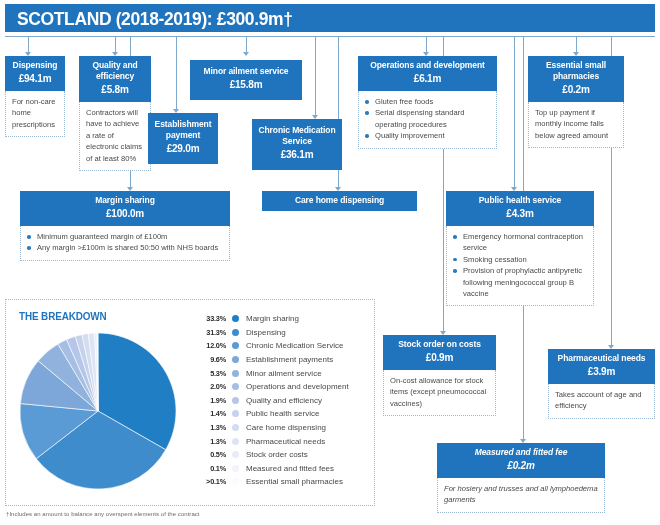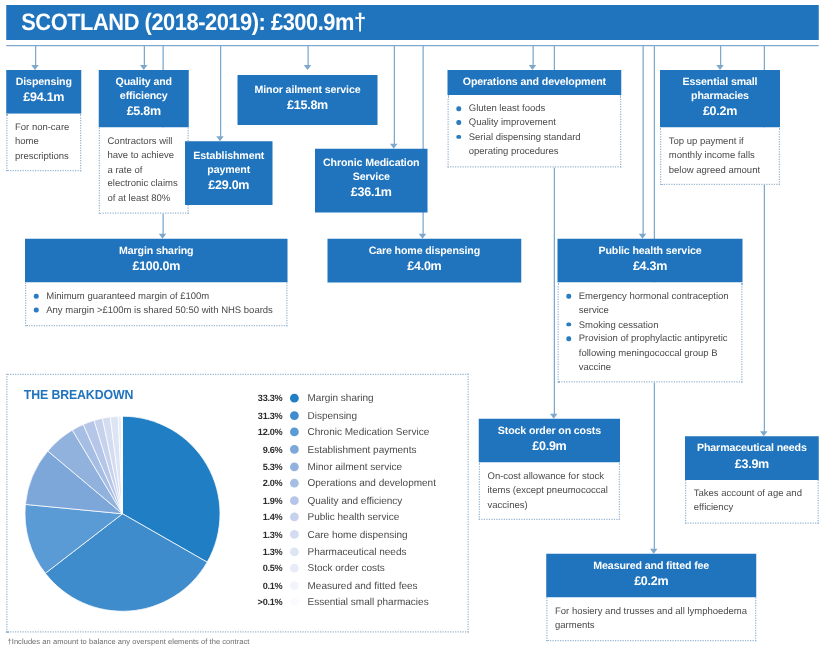--- a/index.html
+++ b/index.html
@@ -151,26 +151,27 @@
   <div class="node" style="left:190px;top:60px;width:112px;">
     <div class="hd" style="padding:6px 3px 8px 3px;">
       <span class="t">Minor ailment service</span>
       <span class="v">£15.8m</span>
     </div>
   </div>
 
   <div class="node" style="left:358px;top:56px;width:139px;">
     <div class="hd">
       <span class="t">Operations and development</span>
+      <span class="v">£6.1m</span>
     </div>
     <div class="bd">
       <ul class="bl">
-        <li><span class="dot"></span><span>Gluten least foods</span></li>
+        <li><span class="dot"></span><span>Gluten free foods</span></li>
+        <li><span class="dot"></span><span>Serial dispensing standard operating procedures</span></li>
         <li><span class="dot"></span><span>Quality improvement</span></li>
-        <li><span class="dot"></span><span>Serial dispensing standard operating procedures</span></li>
       </ul>
     </div>
   </div>
 
   <div class="node" style="left:528px;top:56px;width:96px;">
     <div class="hd">
       <span class="t">Essential small pharmacies</span>
       <span class="v">£0.2m</span>
     </div>
     <div class="bd">
@@ -201,21 +202,20 @@
       <ul class="bl">
         <li><span class="dot"></span><span>Minimum guaranteed margin of £100m</span></li>
         <li><span class="dot"></span><span>Any margin &gt;£100m is shared 50:50 with NHS boards</span></li>
       </ul>
     </div>
   </div>
 
   <div class="node" style="left:262px;top:191px;width:155px;">
     <div class="hd">
       <span class="t">Care home dispensing</span>
-      <span class="v">£4.0m</span>
     </div>
   </div>
 
   <div class="node" style="left:446px;top:191px;width:148px;">
     <div class="hd">
       <span class="t">Public health service</span>
       <span class="v">£4.3m</span>
     </div>
     <div class="bd">
       <ul class="bl">
@@ -239,21 +239,21 @@
   <div class="node" style="left:548px;top:349px;width:107px;">
     <div class="hd">
       <span class="t">Pharmaceutical needs</span>
       <span class="v">£3.9m</span>
     </div>
     <div class="bd">
       <p>Takes account of age and efficiency</p>
     </div>
   </div>
 
-  <div class="node" style="left:437px;top:443px;width:168px;">
+  <div class="node" style="left:437px;top:443px;width:168px;font-style:italic;">
     <div class="hd">
       <span class="t">Measured and fitted fee</span>
       <span class="v">£0.2m</span>
     </div>
     <div class="bd">
       <p>For hosiery and trusses and all lymphoedema garments</p>
     </div>
   </div>
 
   <div class="bk">

